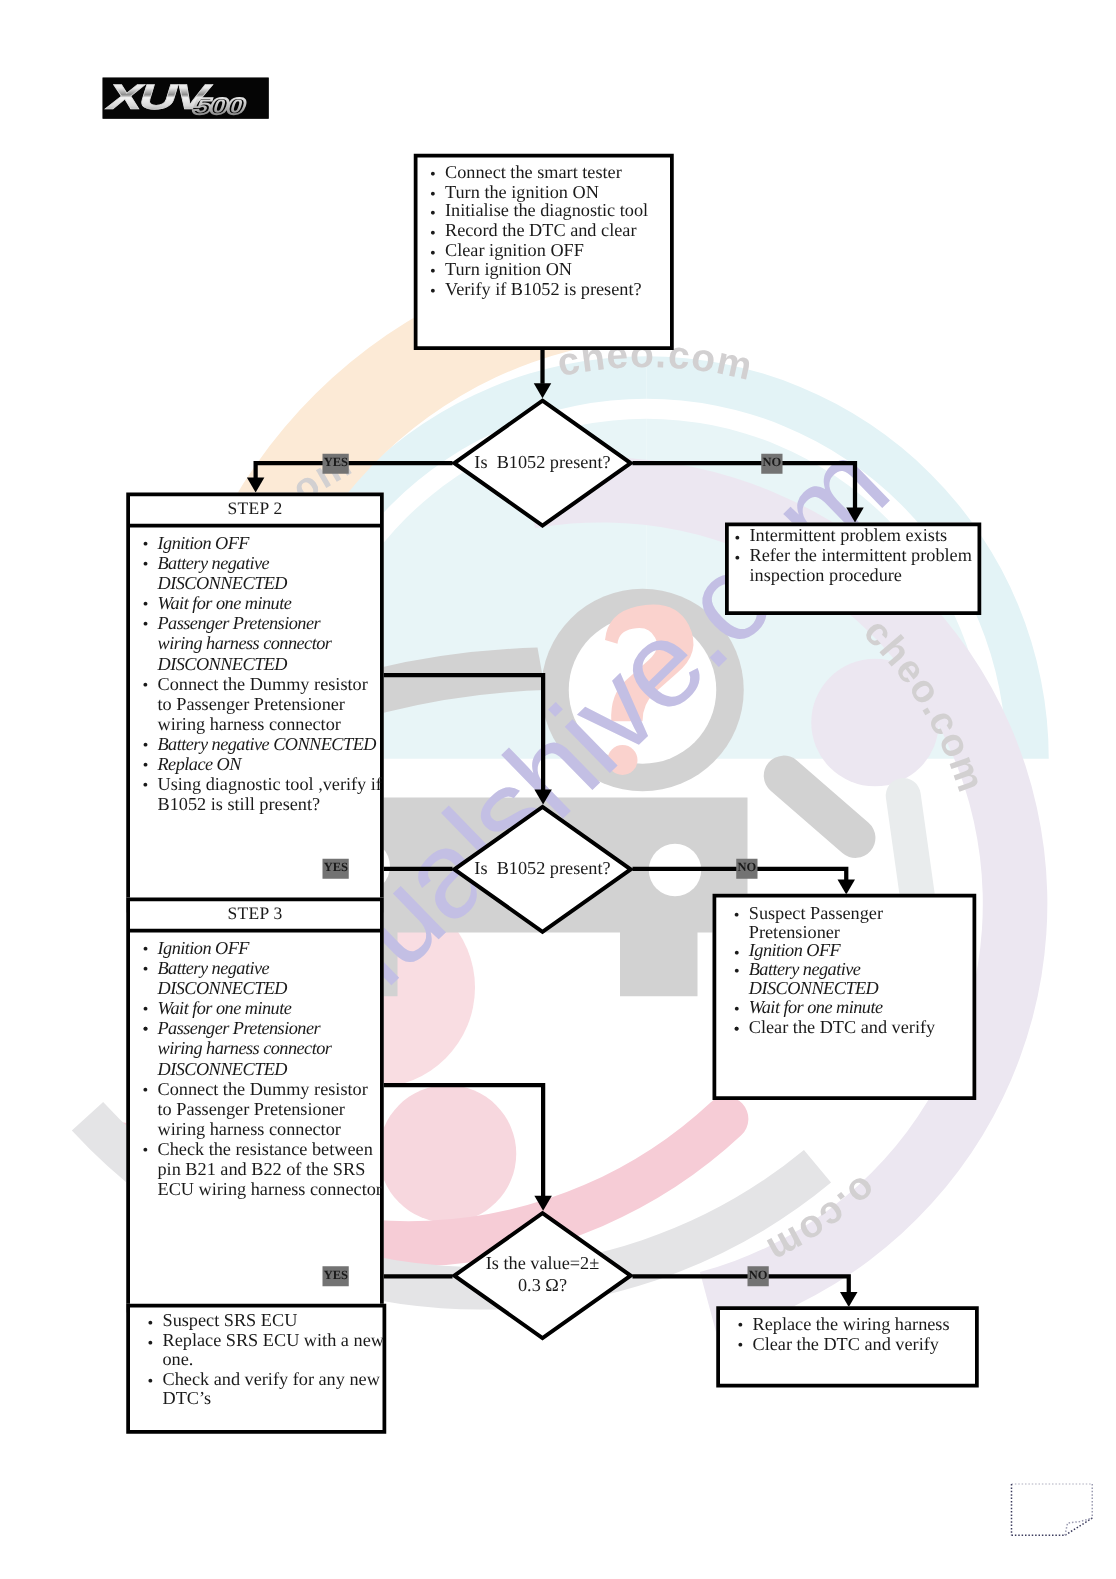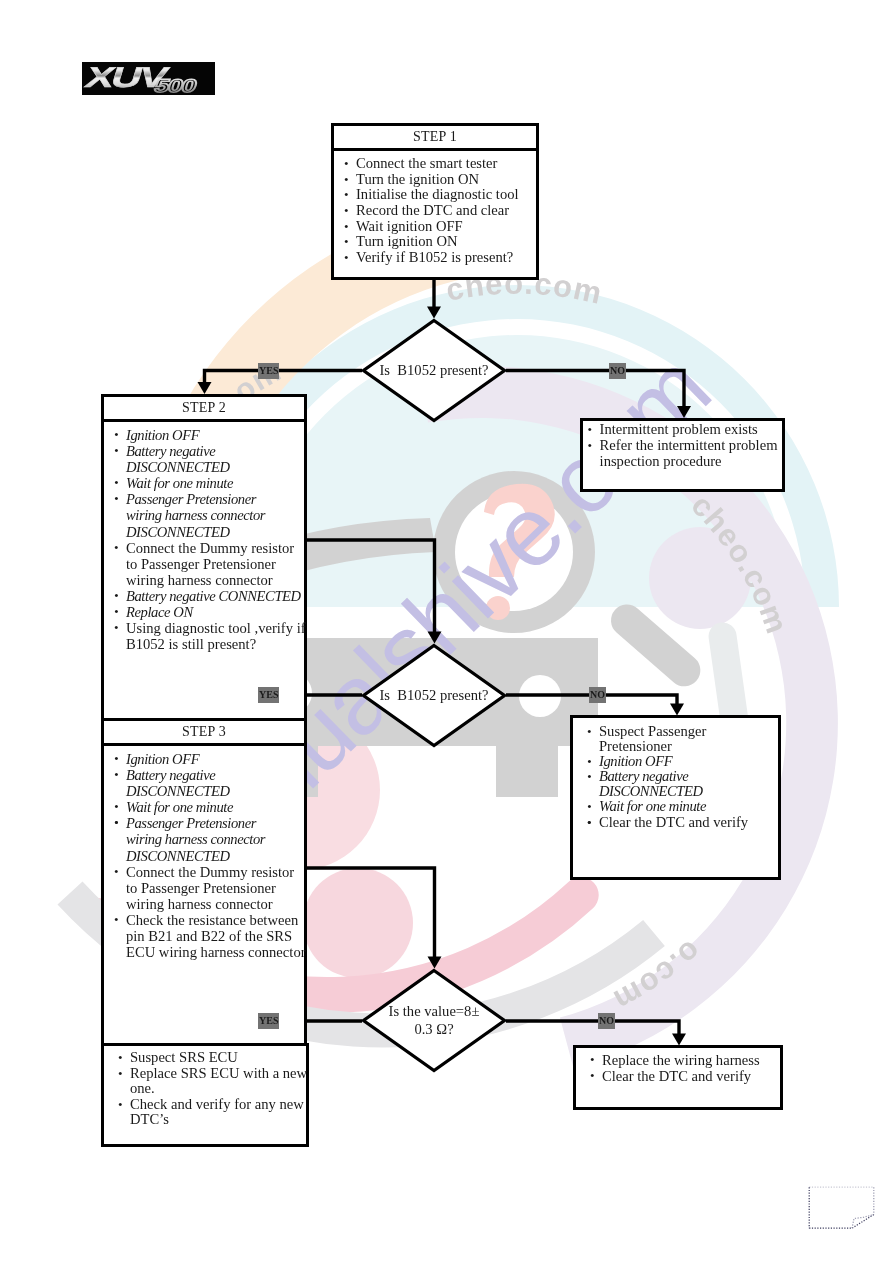--- a/index.html
+++ b/index.html
@@ -209,28 +209,27 @@
         <g transform="translate(2,0) skewX(-17) scale(1.46,1)">
           <text x="5" y="25.3" font-family="'Liberation Sans',sans-serif" font-size="28.6" font-weight="bold" letter-spacing="-1.6" fill="url(#chrome)" stroke="#e2e2e2" stroke-width="0.45">XUV</text>
         </g>
         <g transform="translate(78.5,0) skewX(-17) scale(1.44,1)">
           <text x="1" y="29.6" font-family="'Liberation Sans',sans-serif" font-size="18.4" font-weight="bold" letter-spacing="-0.8" fill="none" stroke="url(#chrome2)" stroke-width="1.5">500</text>
         </g>
       </svg>
     </div>
 
     <div class="box" id="box-step1" style="left:331px;top:123px;width:208px;height:157px;">
-      <div class="hdr">STEP 1</div>
       <div class="body">
           <ul class="items">
             <li class=""><span class="bul">•</span><span>Connect the smart tester</span></li>
             <li class=""><span class="bul">•</span><span>Turn the ignition  ON</span></li>
             <li class=""><span class="bul">•</span><span>Initialise the diagnostic tool</span></li>
             <li class=""><span class="bul">•</span><span>Record the DTC and clear</span></li>
-            <li class=""><span class="bul">•</span><span>Wait ignition  OFF</span></li>
+            <li class=""><span class="bul">•</span><span>Clear ignition  OFF</span></li>
             <li class=""><span class="bul">•</span><span>Turn ignition ON</span></li>
             <li class=""><span class="bul">•</span><span>Verify if  B1052  is present?</span></li>
           </ul>
         </div>
     </div>
 
     <div class="dia" style="left:361px;top:318px;width:146px;height:105px;">
       <svg width="146" height="105" viewBox="0 0 146 105">
         <polygon points="73,2.5 143.5,52.5 73,102.5 2.5,52.5" fill="#fff" stroke="#000" stroke-width="3.2"></polygon>
       </svg>
@@ -294,21 +293,21 @@
             <li class=""><span class="bul">•</span></li>
             <li class=""><span class="bul">•</span><span>Clear the DTC and verify</span></li>
           </ul>
         </div>
     </div>
 
     <div class="dia" style="left:361px;top:968px;width:146px;height:105px;">
       <svg width="146" height="105" viewBox="0 0 146 105">
         <polygon points="73,2.5 143.5,52.5 73,102.5 2.5,52.5" fill="#fff" stroke="#000" stroke-width="3.2"></polygon>
       </svg>
-      <div class="txt"><div>Is the value=8±</div><div>0.3 Ω?</div></div>
+      <div class="txt"><div>Is the value=2±</div><div>0.3 Ω?</div></div>
     </div>
 
     <div class="box" id="box-suspect-srs" style="left:101px;top:1043px;width:208px;height:104px;">
       <div class="body" style="padding-top:4px;padding-left:10px;">
           <ul class="items">
             <li class=""><span class="bul">•</span><span>Suspect  SRS ECU</span></li>
             <li class=""><span class="bul">•</span><span>Replace  SRS ECU  with a new<br>one.</span></li>
             <li class=""><span class="bul">•</span><span>Check and verify for any new<br>DTC’s</span></li>
           </ul>
         </div>

